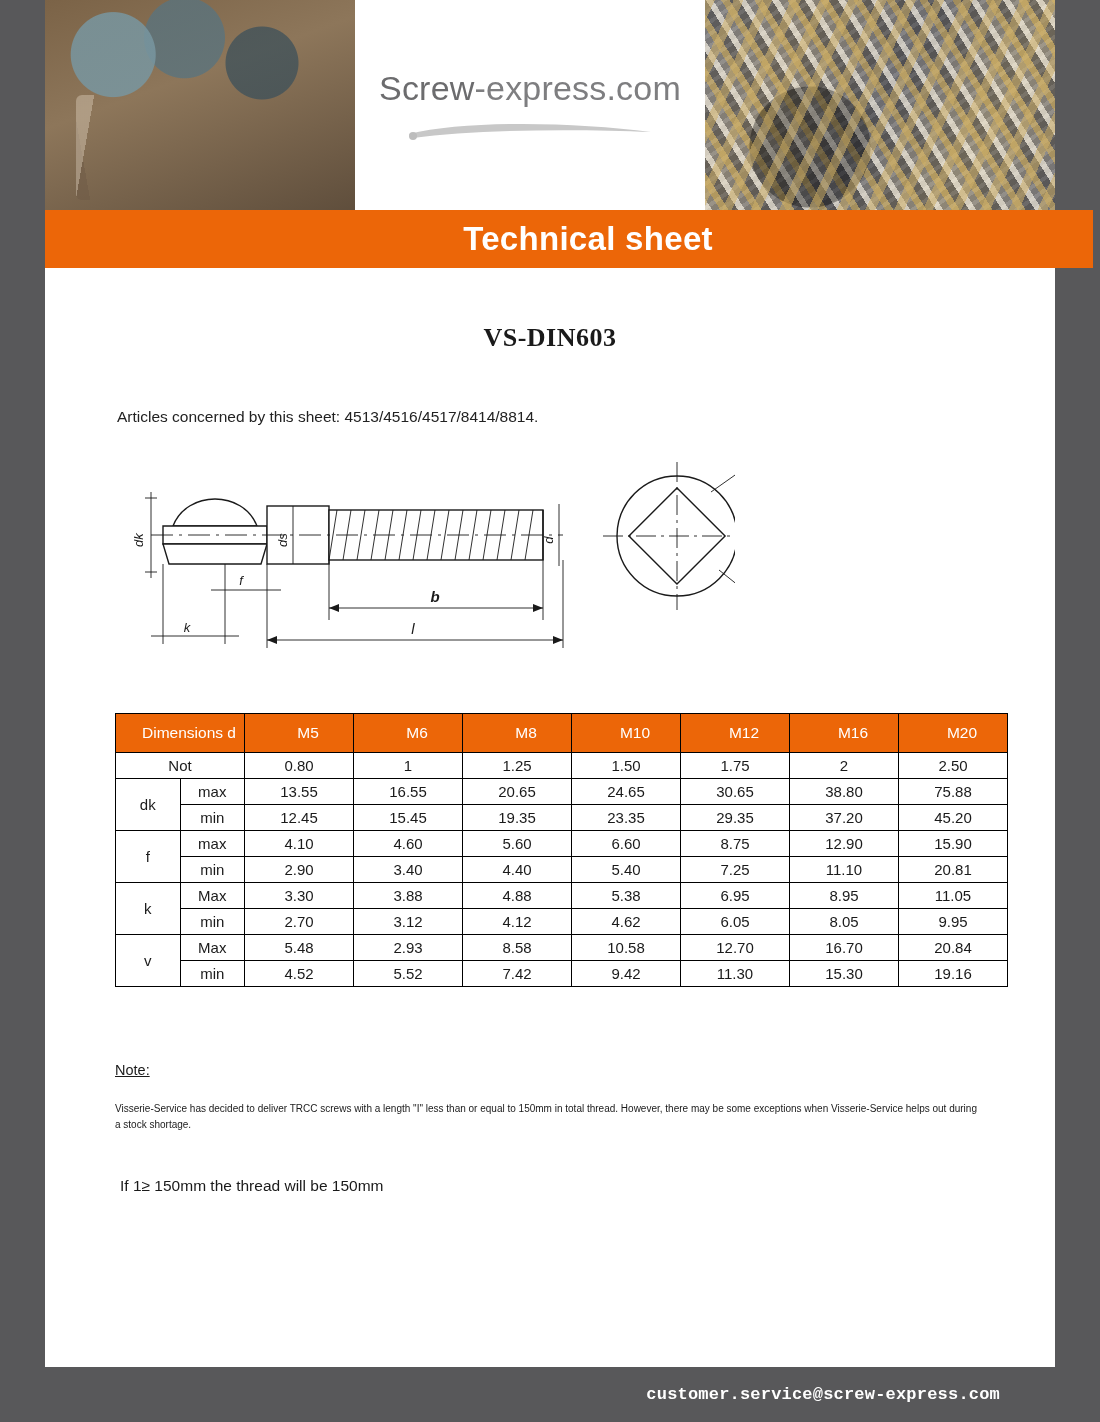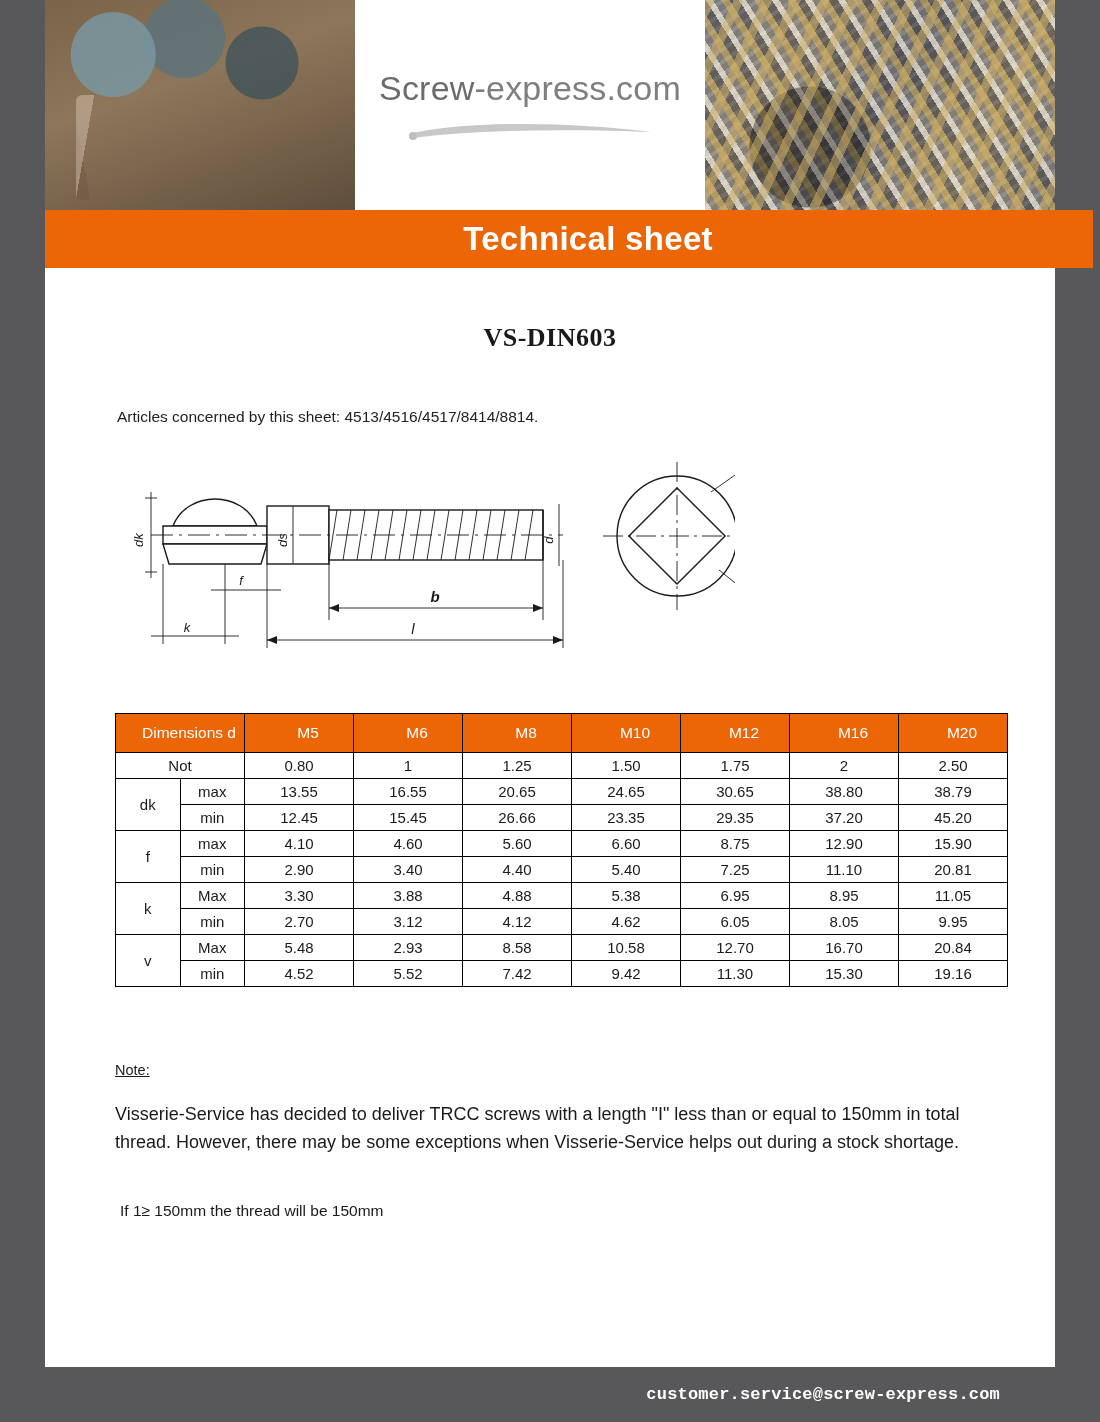--- a/index.html
+++ b/index.html
@@ -218,21 +218,21 @@
     margin-left: 70px;
     font-size: 14.5px;
     color: #1a1a1a;
     text-decoration: underline;
     display: inline-block;
   }
   .note-body {
     margin-top: 22px;
     margin-left: 70px;
     width: 870px;
-    font-size: 18px;
+    font-size: 10px;
     line-height: 1.55;
     color: #1a1a1a;
   }
   .note-extra {
     margin-top: 45px;
     margin-left: 75px;
     font-size: 15.5px;
     color: #1a1a1a;
   }
   
@@ -417,27 +417,27 @@
           </tr>
           <tr>
             <td rowspan="2" class="rowlabel">dk</td>
             <td class="sublabel">max</td>
             <td>13.55</td>
             <td>16.55</td>
             <td>20.65</td>
             <td>24.65</td>
             <td>30.65</td>
             <td>38.80</td>
-            <td>38.79</td>
+            <td>75.88</td>
           </tr>
           <tr>
             <td class="sublabel">min</td>
             <td>12.45</td>
             <td>15.45</td>
-            <td>26.66</td>
+            <td>19.35</td>
             <td>23.35</td>
             <td>29.35</td>
             <td>37.20</td>
             <td>45.20</td>
           </tr>
           <tr>
             <td rowspan="2" class="rowlabel">f</td>
             <td class="sublabel">max</td>
             <td>4.10</td>
             <td>4.60</td>

